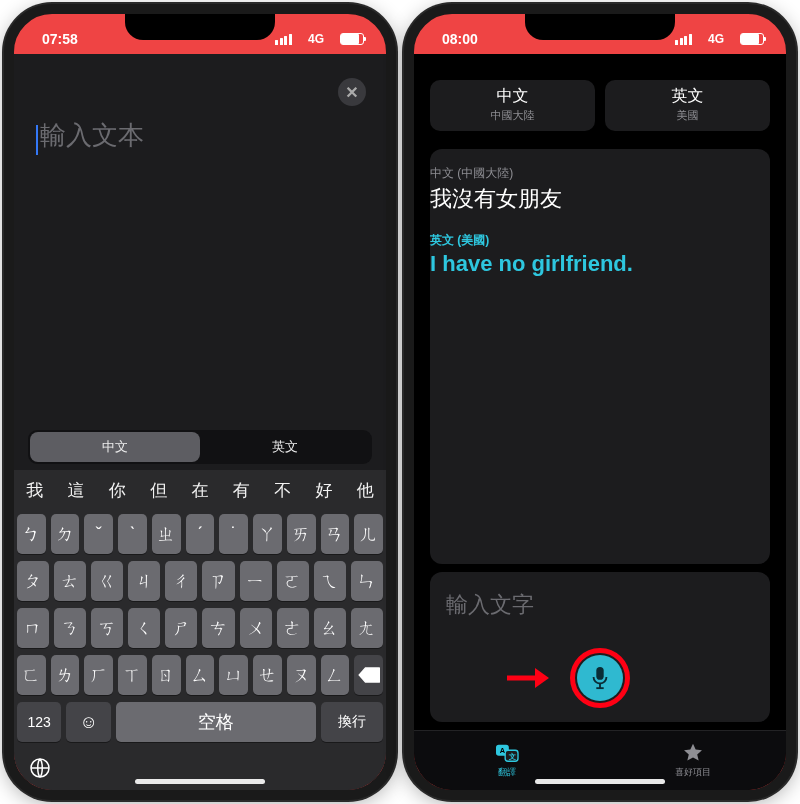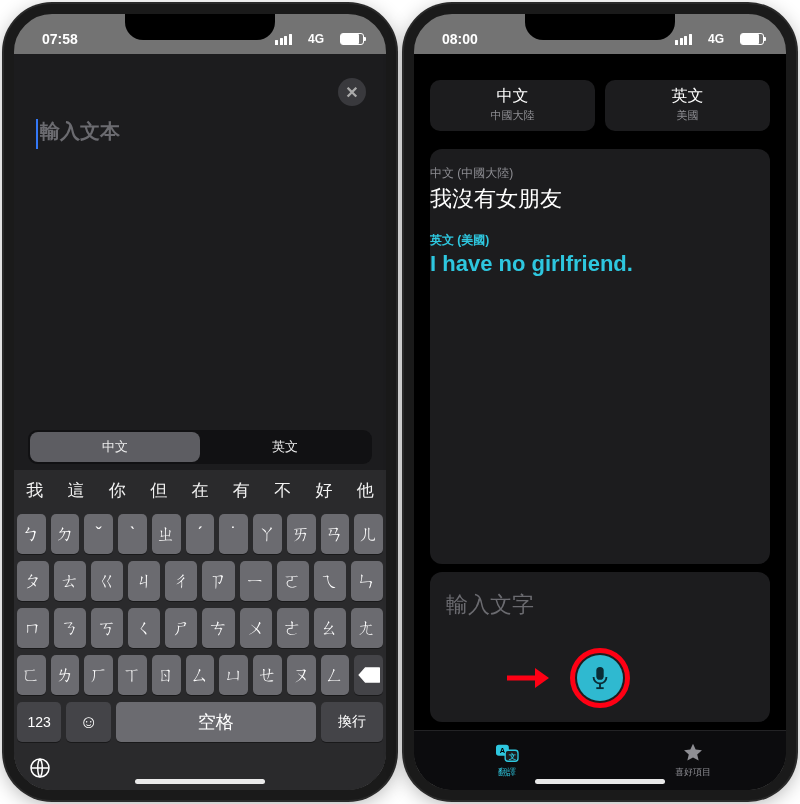--- a/index.html
+++ b/index.html
@@ -1,19 +1,19 @@
 <!DOCTYPE html>
 <html><head>
 <meta charset="utf-8">
 <style>
   * { box-sizing: border-box; margin: 0; padding: 0; font-family: -apple-system, "Helvetica Neue", Arial, sans-serif; }
   body { background: #fff; width: 800px; height: 804px; display: flex; gap: 8px; padding: 4px; }
   .phone {
     flex: 1;
-    background: #737373;
+    background: #ef4444;
     border-radius: 48px;
     border: 10px solid #1a1a1a;
     box-shadow: 0 0 0 2px #2a2a2a, 0 4px 20px rgba(0,0,0,0.3);
     position: relative;
     overflow: hidden;
     display: flex;
     flex-direction: column;
   }
   .notch {
     position: absolute;
@@ -45,21 +45,21 @@
 
   
   .screen1 { flex:1; display:flex; flex-direction:column; background:#1c1c1e; position:relative; }
   .close-row { display:flex; justify-content:flex-end; padding: 24px 20px 8px 20px; }
   .close-btn {
     width: 28px; height: 28px; border-radius: 50%;
     background: #39393d; color:#aaa; display:flex; align-items:center; justify-content:center;
     font-size: 16px; font-weight:700;
   }
   .input-area { flex:1; padding: 4px 22px; position:relative; }
-  .input-placeholder { color:#6b6b70; font-size: 20px; font-weight:700; }
+  .input-placeholder { color:#6b6b70; font-size: 26px; font-weight:400; }
   .cursor {
     display:inline-block; width:2px; height:30px; background:#3478f6; vertical-align:middle;
     margin-right:2px;
     animation: blink 1s step-start infinite;
   }
   @keyframes blink { 50% { opacity:0; } }
 
   .lang-segment-wrap { padding: 10px 14px 6px 14px; }
   .lang-segment {
     display:flex; background:#111113; border-radius: 9px; padding:2px; height:34px;

